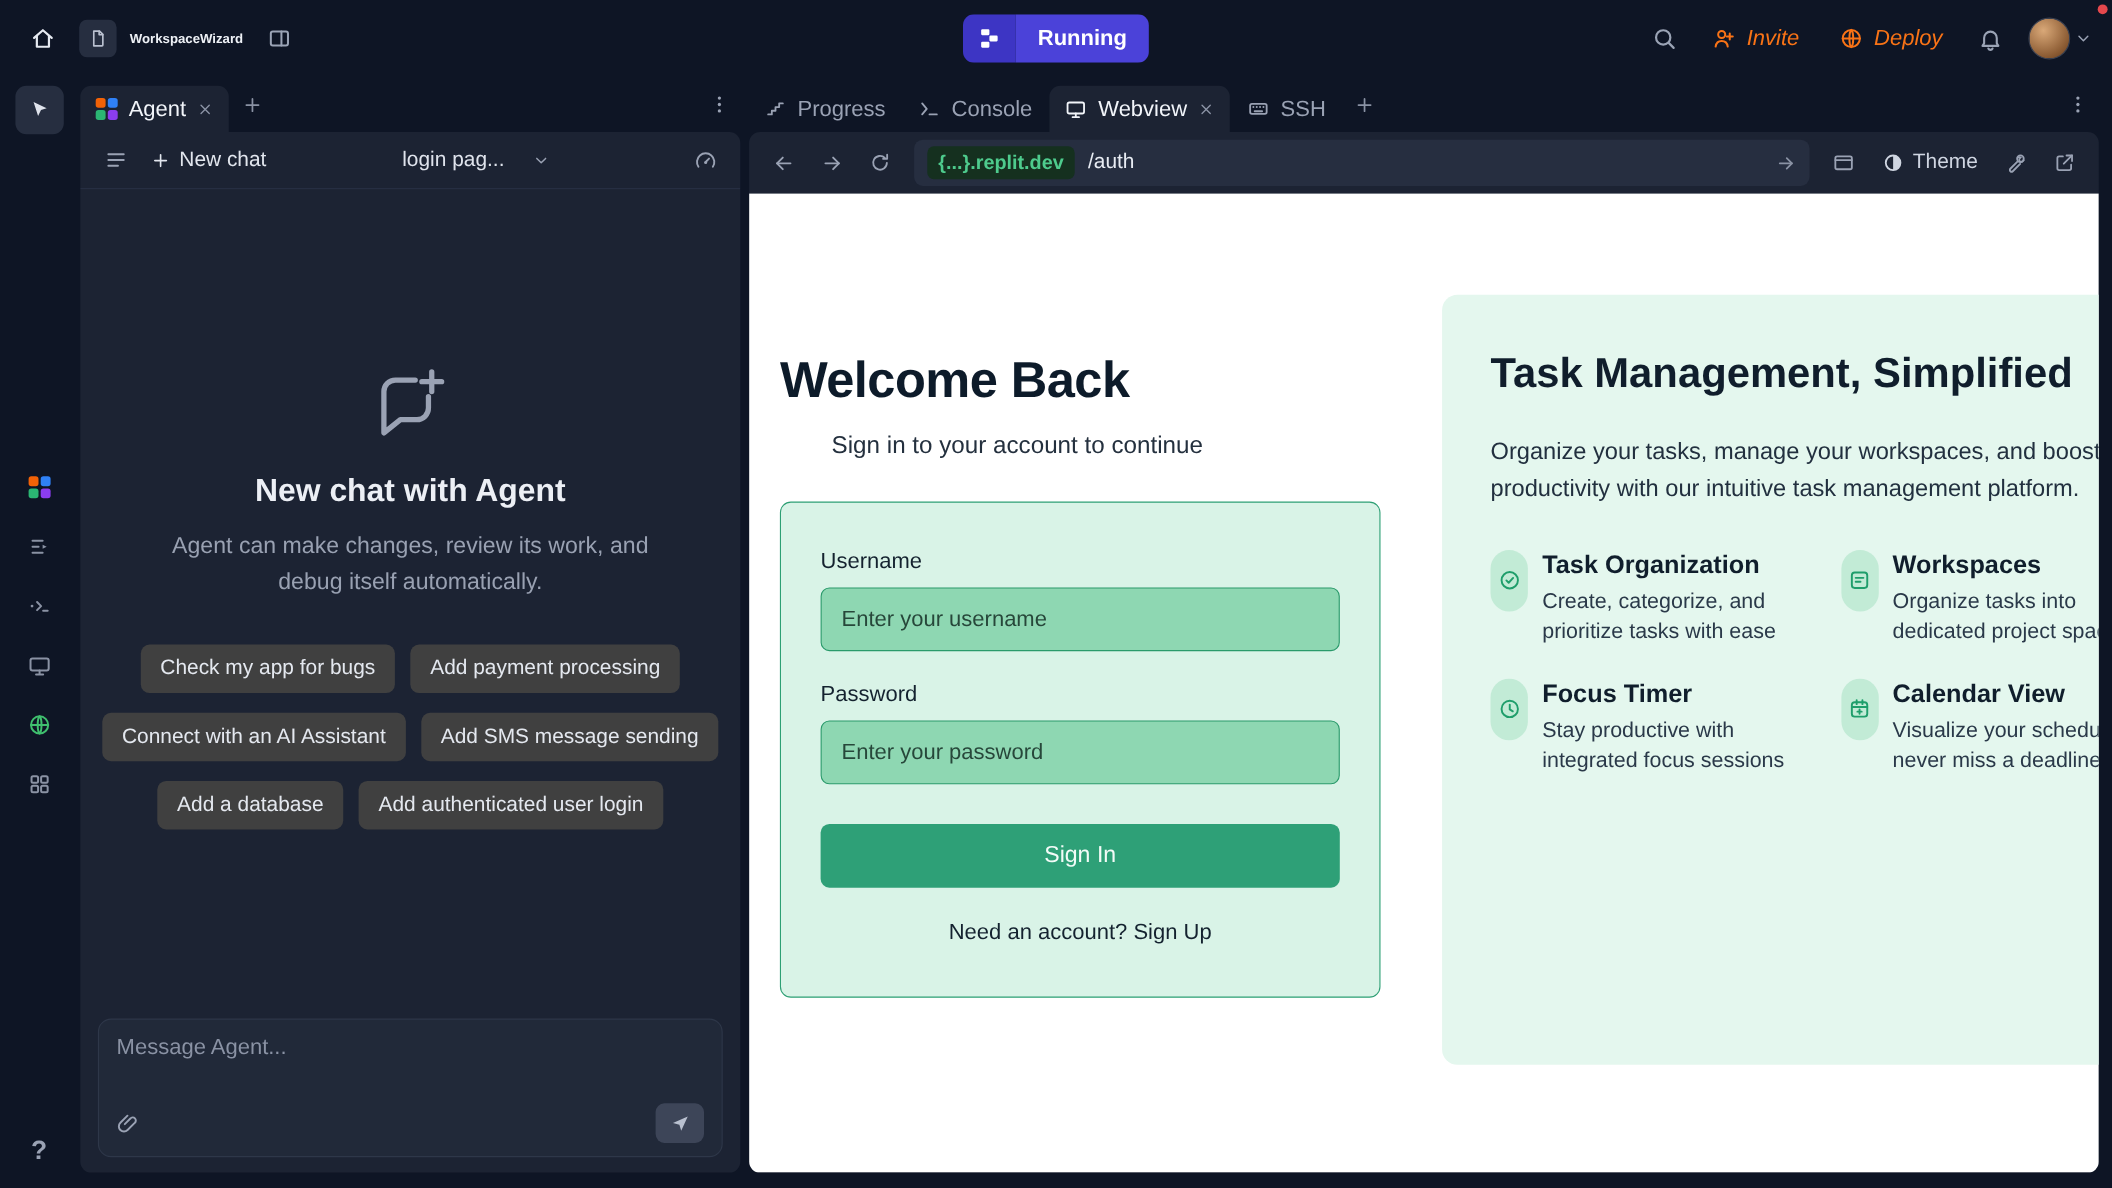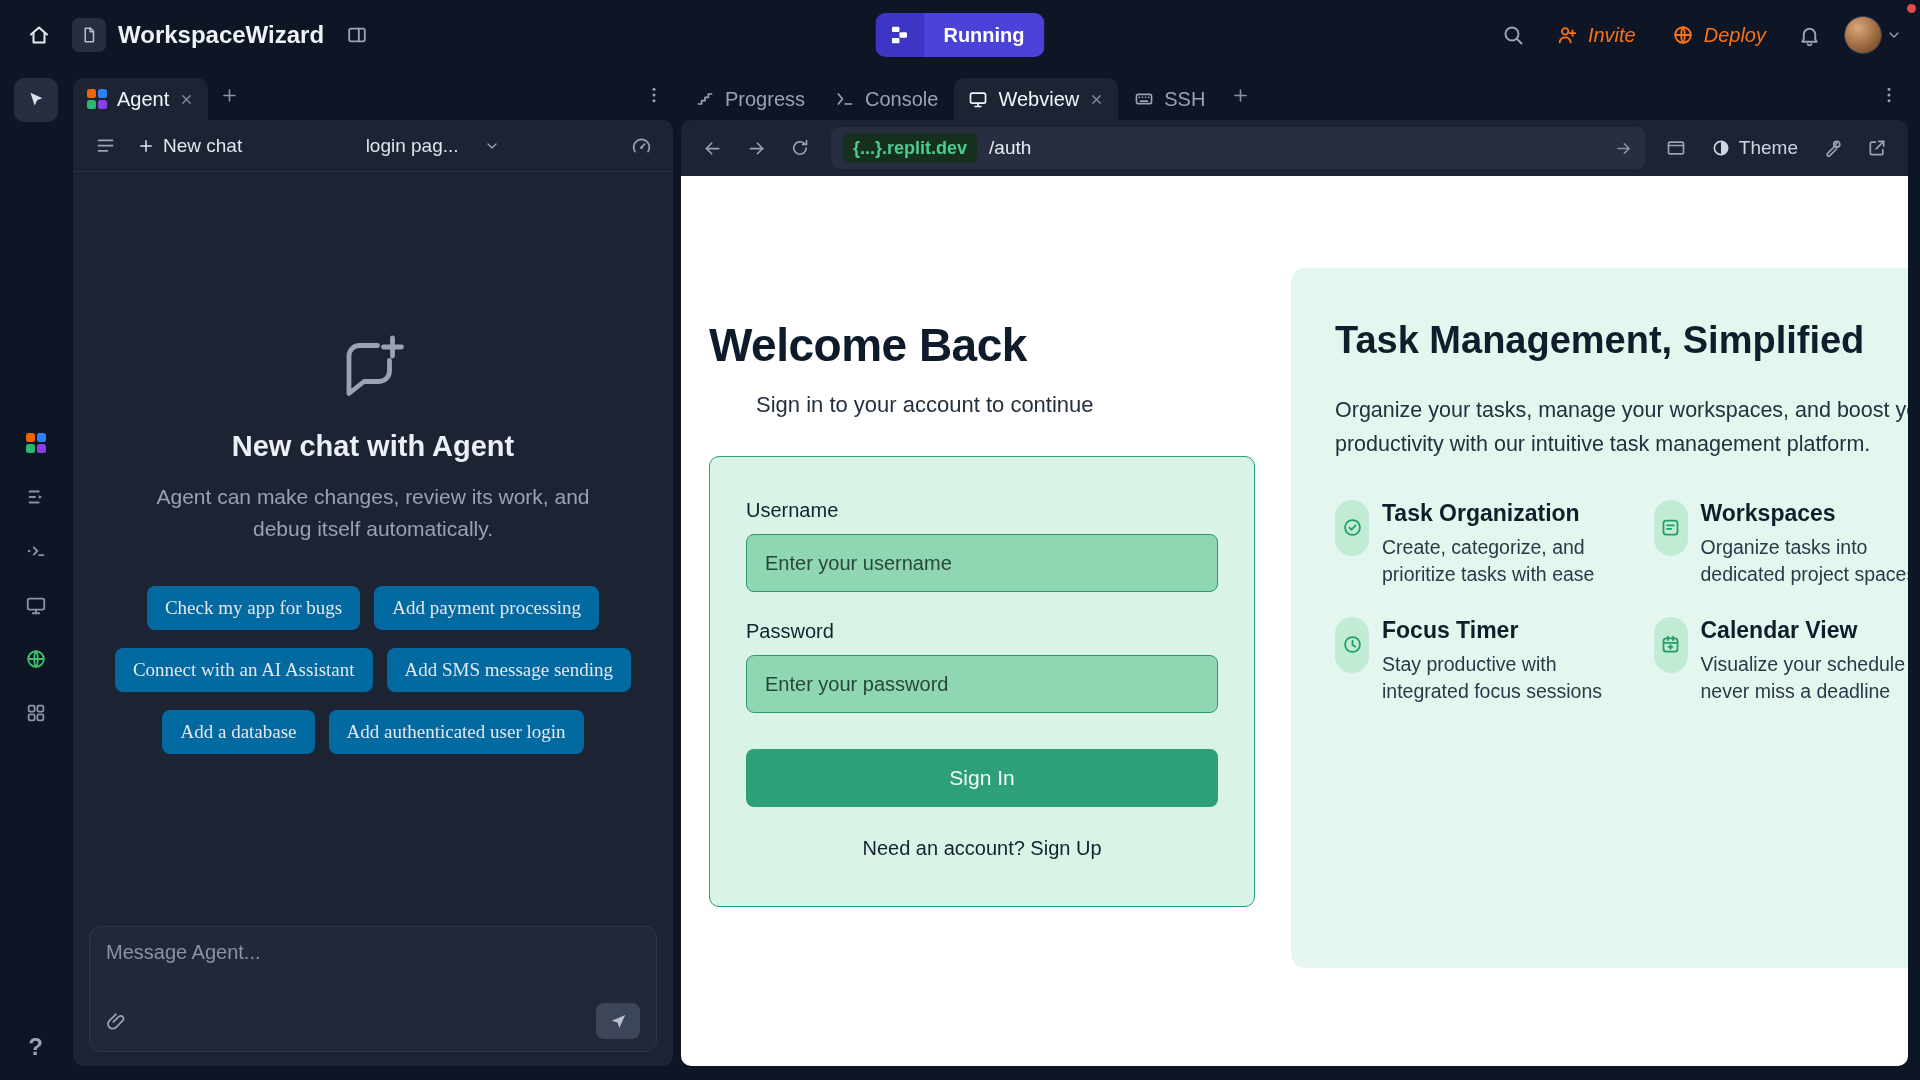--- a/index.html
+++ b/index.html
@@ -13,21 +13,21 @@
   }
   svg { display:block; }
   .st { fill:none; stroke:currentColor; stroke-width:2; stroke-linecap:round; stroke-linejoin:round; }
 
   
   .topbar { height:70px; display:flex; align-items:center; padding:0 18px; gap:12px; position:relative; }
   .icon-btn { width:42px; height:42px; display:flex; align-items:center; justify-content:center; color:#9aa3b5; border-radius:8px; cursor:pointer; }
   .home-btn { color:#e6eaf1; }
   .app-id { display:flex; align-items:center; gap:12px; }
   .doc-chip { width:34px; height:34px; border-radius:7px; background:#262e40; display:flex; align-items:center; justify-content:center; color:#b9c0cf; }
-  .app-title { font-size:24px; font-weight:700; color:#eef1f6; }
+  .app-title { font-size:12px; font-weight:700; color:#eef1f6; }
   .run-pill { position:absolute; left:50%; top:13px; transform:translateX(-50%); height:44px; display:flex; align-items:stretch; border-radius:10px; overflow:hidden; cursor:pointer; }
   .run-logo { width:48px; background:#3d35c4; display:flex; align-items:center; justify-content:center; color:#fff; }
   .run-label { background:#4b42d9; display:flex; align-items:center; padding:0 20px; color:#fff; font-size:20px; font-weight:600; }
   .tb-right { margin-left:auto; display:flex; align-items:center; gap:8px; }
   .tb-btn { display:flex; align-items:center; gap:10px; height:44px; padding:0 14px; color:#f97316; font-size:20px; border-radius:8px; cursor:pointer;font-style:italic; }
   .avatar-wrap { display:flex; align-items:center; gap:4px; cursor:pointer; margin-left:6px; }
   .avatar { width:38px; height:38px; border-radius:50%; background:radial-gradient(circle at 35% 30%, #d9a878, #8a5a32 70%, #5e3a1e); border:1px solid #3a4152; }
   .rec-dot { position:absolute; top:4px; right:4px; width:9px; height:9px; border-radius:50%; background:#e5484d; }
 
   
@@ -64,40 +64,40 @@
   .new-chat { display:flex; align-items:center; gap:8px; color:#e2e6ee; font-size:19px; cursor:pointer; }
   .flex1 { flex:1; }
   .chat-title { display:flex; align-items:center; gap:25px; color:#dfe3ec; font-size:19px; cursor:pointer; }
   .chat-title .chev { color:#9aa2b4; }
 
   .agent-body { flex:1; display:flex; flex-direction:column; align-items:center; padding-top:160px; min-height:0; overflow:hidden; }
   .empty-icon { color:#9aa2b4; }
   .empty-title { margin-top:26px; font-size:29px; font-weight:700; color:#eceff5; }
   .empty-desc { margin-top:18px; font-size:21px; color:#99a1b2; text-align:center; line-height:1.5; max-width:450px; }
   .chips { margin-top:42px; display:flex; flex-wrap:wrap; justify-content:center; gap:18px 14px; padding:0 6px; }
-  .chip { height:44px; padding:0 18px; background:#0369a1; border-radius:8px; color:#e4e8ef; font-size:19px; display:flex; align-items:center; cursor:pointer; white-space:nowrap;font-family:Liberation Serif, serif; }
+  .chip { height:44px; padding:0 18px; background:#404040; border-radius:8px; color:#e4e8ef; font-size:19px; display:flex; align-items:center; cursor:pointer; white-space:nowrap; }
 
   .composer { margin:10px 16px 14px; background:#212939; border:1px solid #2e3749; border-radius:12px; padding:14px 16px 12px; display:flex; flex-direction:column; height:126px; flex:none; }
   .composer-input { background:transparent; border:0; outline:none; color:#dfe3ec; font-size:20px; font-family:"Liberation Sans",sans-serif; resize:none; flex:1; }
   .composer-input::placeholder { color:#8a92a4; }
   .composer-row { display:flex; align-items:center; justify-content:space-between; }
   .attach-btn { color:#9aa2b4; cursor:pointer; }
   .send-btn { width:44px; height:36px; border-radius:8px; background:#3d4558; color:#b9c0cf; display:flex; align-items:center; justify-content:center; cursor:pointer; border:none; }
 
   
   .webview-bar { height:56px; flex:none; display:flex; align-items:center; gap:6px; padding:0 12px; }
   .nav-ic { width:38px; height:38px; display:flex; align-items:center; justify-content:center; color:#9aa2b4; cursor:pointer; border-radius:6px; }
   .url-bar { flex:1; height:42px; background:#262e40; border-radius:8px; display:flex; align-items:center; padding:0 12px; gap:12px; margin:0 6px; cursor:text; }
   .host-pill { background:#15301f; color:#4ecb8d; height:30px; border-radius:6px; padding:0 10px; display:flex; align-items:center; font-size:18px; font-weight:600; cursor:pointer; }
   .url-path { color:#e8ecf3; font-size:19px; }
   .url-go { margin-left:auto; color:#8a92a4; cursor:pointer; }
   .theme-btn { display:flex; align-items:center; gap:8px; color:#cfd5e1; font-size:19px; padding:0 10px; height:38px; border-radius:6px; cursor:pointer; }
 
   .webview-content { flex:1; background:#ffffff; min-height:0; overflow:hidden; }
-  .auth-page { height:100%; display:flex; gap:36px; padding:92px 14px 0 28px; }
+  .auth-page { height:100%; display:flex; gap:56px; padding:92px 14px 0 28px; }
 
   .login-col { width:546px; flex:none; padding-top:50px; }
   .welcome { font-size:46px; font-weight:800; color:#0d1b2a; letter-spacing:-0.5px; }
   .welcome-sub { margin-top:20px; font-size:22px; color:#24303e;margin-left:47px; }
   .login-card { margin-top:38px; background:#d9f3e7; border:1px solid #2d9f74; border-radius:10px; padding:42px 36px 46px; }
   .field-label { display:block; font-size:20px; color:#14222f; margin-bottom:12px; }
   .text-input { width:100%; height:58px; background:#8ed7b2; border:1.5px solid #2a9a6b; border-radius:8px; padding:0 18px; font-size:20px; color:#123527; font-family:"Liberation Sans",sans-serif; outline:none; }
   .text-input::placeholder { color:#27473a; }
   .field-gap { margin-top:28px; }
   .signin-btn { margin-top:36px; width:100%; height:58px; background:#2ea077; border:none; border-radius:8px; color:#f2fbf7; font-size:21px; font-family:"Liberation Sans",sans-serif; cursor:pointer; }

